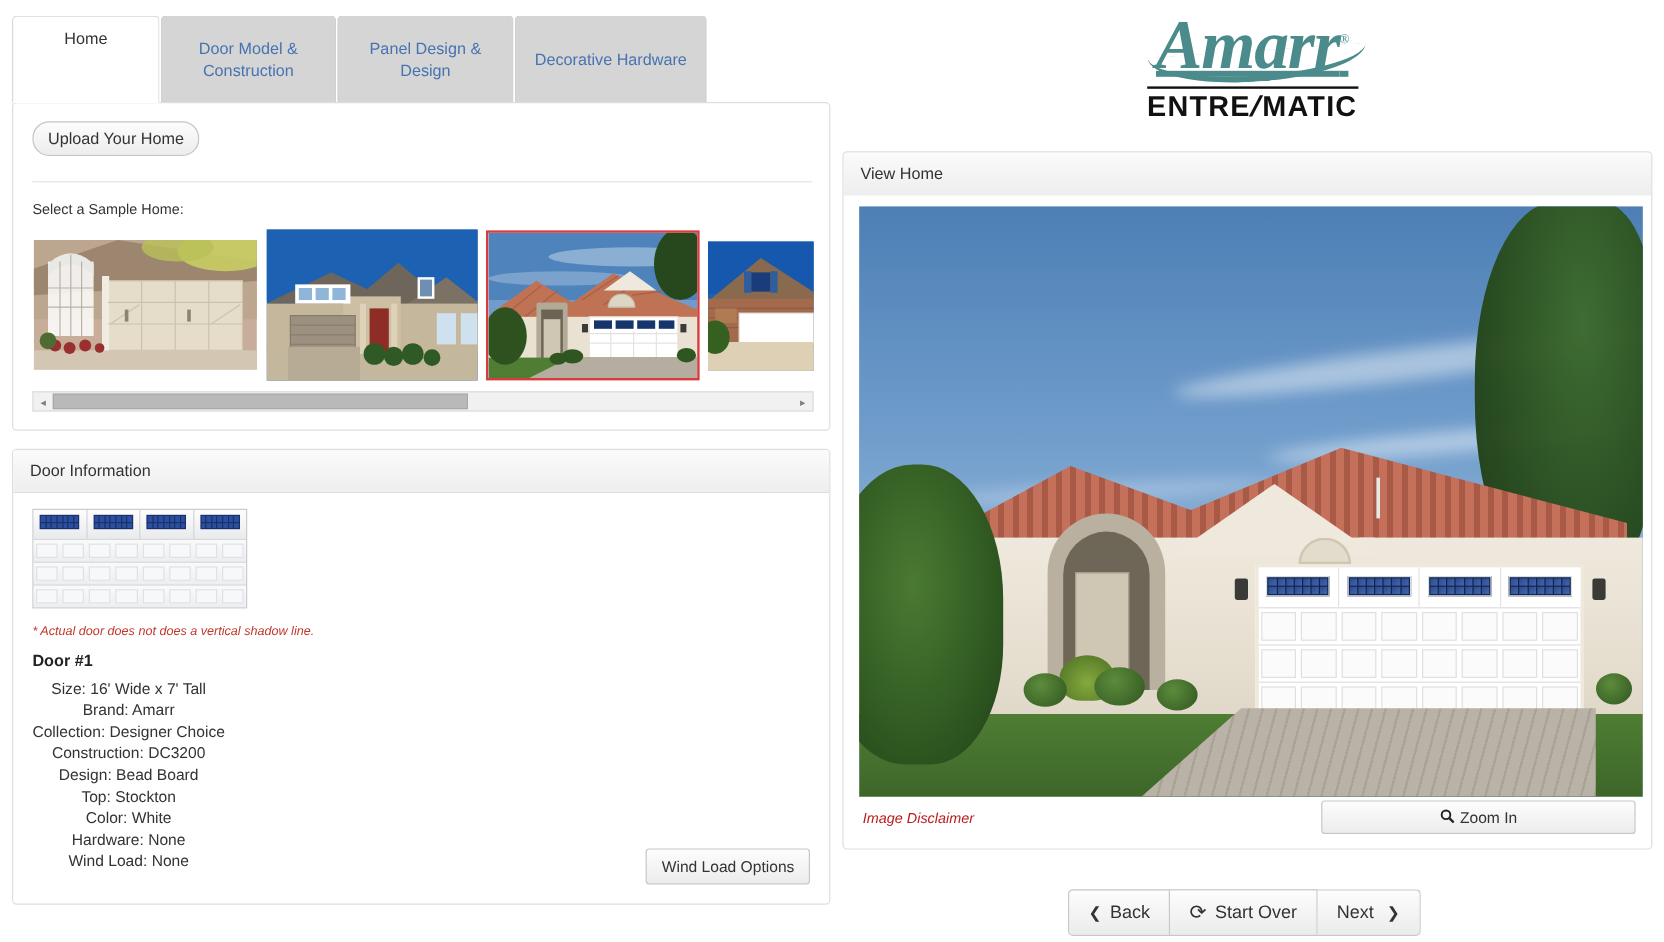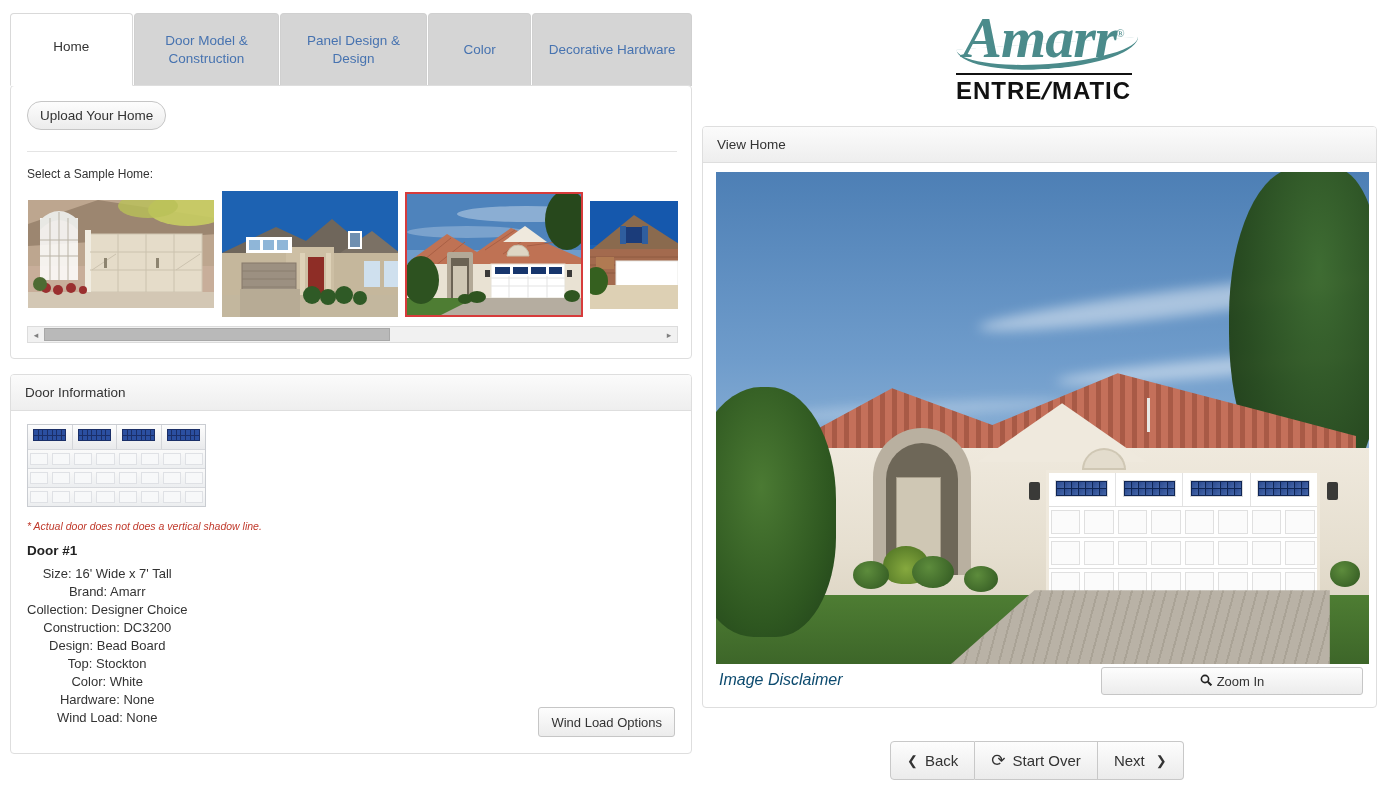--- a/index.html
+++ b/index.html
@@ -30,21 +30,21 @@
     cursor: pointer;
     border-radius: 4px 4px 0 0;
   }
   .tab + .tab { margin-left: 1px; }
   .tab.active {
     background: #ffffff;
     color: #333333;
     border: 1px solid #d9d9d9;
     border-bottom: 1px solid #ffffff;
     align-items: flex-start;
-    padding-top: 24px;
+    padding-top: 10px;
     z-index: 3;
   }
   .tab-home  { width: 123px; }
   .tab-model { width: 146px; }
   .tab-panel { width: 147px; }
   .tab-color { width: 104px; }
   .tab-hardware { width: 160px; }
 
   
   .card {
@@ -168,21 +168,21 @@
 
   .logo-wrap {
     position: absolute; left: 0; top: 4px; width: 687px; height: 110px;
     display: flex; flex-direction: column; align-items: center; justify-content: flex-start;
   }
   .logo-amarr {
     position: relative;
     font-family: "Liberation Serif", serif;
     font-style: italic; font-weight: bold;
     font-size: 58px; color: #4b8b8b;
-    letter-spacing: -1px; line-height: 58px;
+    letter-spacing: -1px; line-height: 58px; text-decoration: underline;
   }
   .logo-swoosh {
     position: absolute; left: -6px; bottom: -2px; width: 182px; height: 26px;
     border-bottom: 5px solid #4b8b8b;
     border-radius: 0 0 50% 50% / 0 0 100% 100%;
     transform: rotate(-4deg);
   }
   .logo-reg { font-size: 11px; vertical-align: super; font-style: normal; font-weight: normal;}
   .logo-rule { width: 176px; height: 2px; background: #111; margin-top: 6px; }
   .logo-entrematic {
@@ -269,21 +269,21 @@
   .shrub { position:absolute; background: radial-gradient(circle at 40% 35%, #5d8c3c, #2f5520); border-radius:50%; }
   .s1 { left: 30%; top: 78%; width: 42px; height: 32px; }
   .s2 { left: 38%; top: 80%; width: 34px; height: 26px; }
   .s3 { left: 21%; top: 79%; width: 36px; height: 28px; }
   .s4 { left: 94%; top: 79%; width: 30px; height: 26px; }
   .palm { position:absolute; left: 25.5%; top: 76%; width: 46px; height: 38px;
           background: radial-gradient(circle at 50% 60%, #86a93e 0%, #5b7f2a 70%); border-radius: 50% 50% 40% 40%; }
 
   .disclaimer {
     position: absolute; left: 16px; bottom: 18px;
-    font-size: 16px; font-style: italic; color: #0c4a6e; cursor: pointer; text-align: center;
+    font-size: 12px; font-style: italic; color: #b91c1c; cursor: pointer; text-align: center;
   }
   .zoom-btn {
     position: absolute; right: 13px; bottom: 12px;
     width: 262px; height: 28px;
     background: linear-gradient(to bottom,#fdfdfd 0%, #ececec 100%);
     border: 1px solid #c6c6c6; border-radius: 3px;
     display: flex; align-items: center; justify-content: center; gap: 5px;
     font-size: 13px; color: #333; cursor: pointer;
   }
 
@@ -319,23 +319,20 @@
         <span>
           <span>Door Model &amp;</span><br>
           <span>Construction</span>
         </span>
       </div>
       <div class="tab tab-panel">
         <span>
           <span>Panel Design &amp;</span><br>
           <span>Design</span>
         </span>
-      </div>
-      <div class="tab tab-color">
-        <span>Color</span>
       </div>
       <div class="tab tab-hardware">
         <span>Decorative Hardware</span>
       </div>
     </div>
 
     <div class="card" id="home-card">
       <button class="upload-btn">Upload Your Home</button>
       <div class="hr"></div>
       <div class="sel-label">Select a Sample Home:</div>

